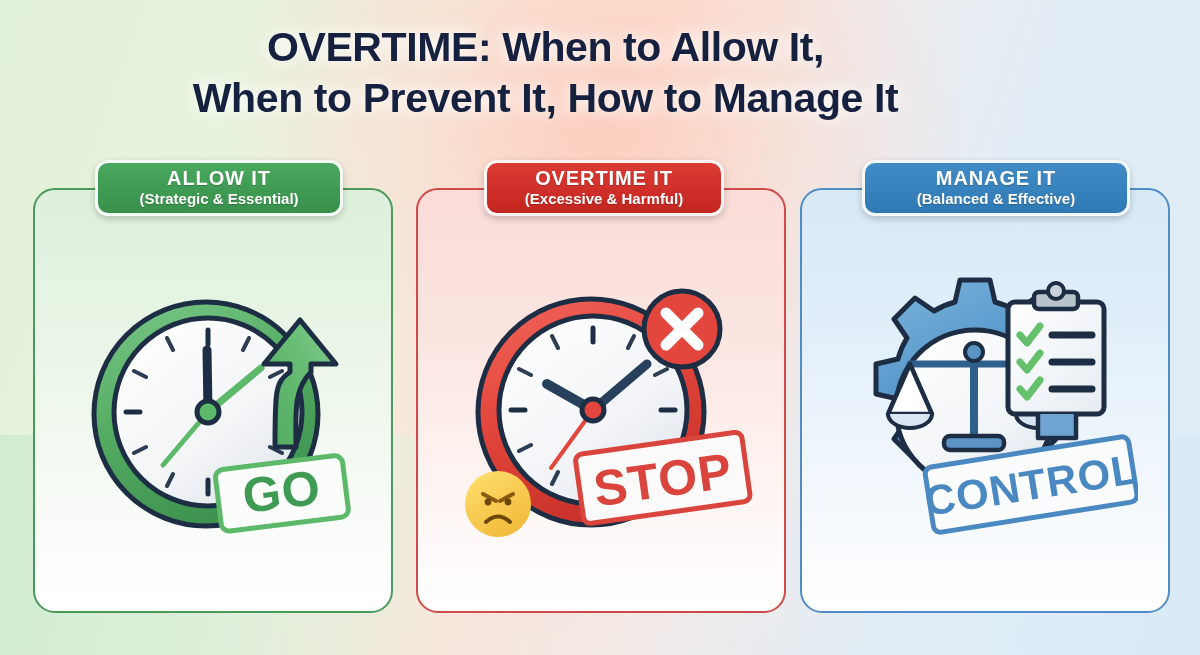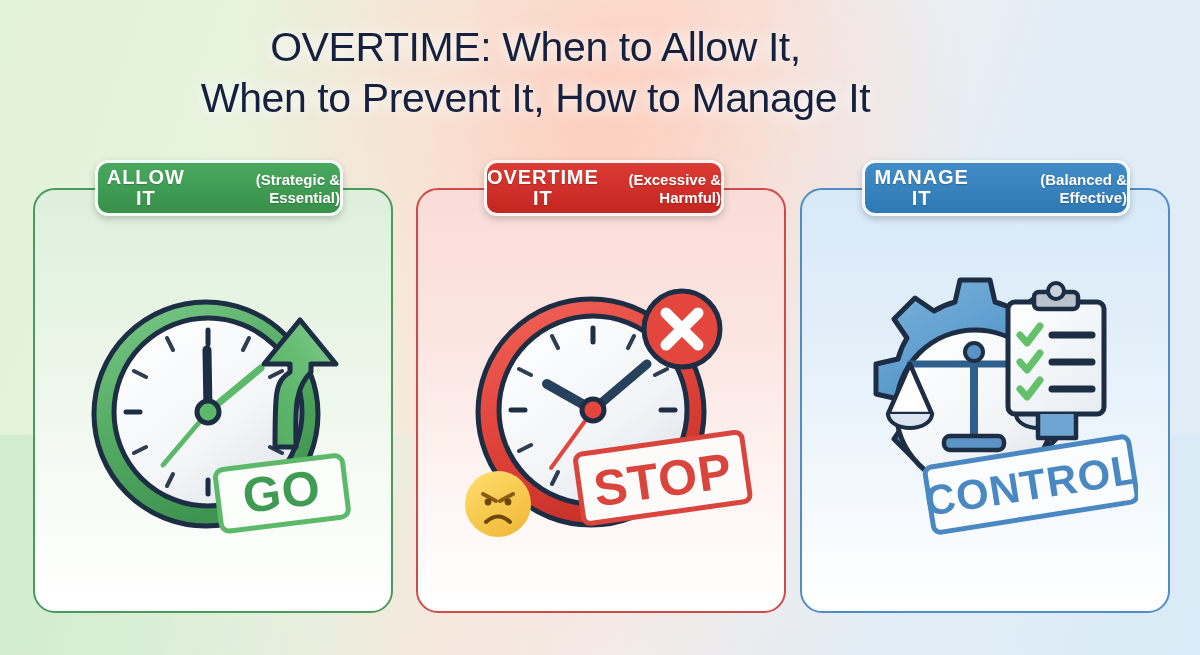--- a/index.html
+++ b/index.html
@@ -48,24 +48,25 @@
 
   
   #title {
     position: absolute;
     top: 22px;
     left: 0;
     width: 1071px;
     text-align: center;
     color: #15213f;
     font-size: 41px;
-    font-weight: normal;
+    font-weight: bold;
     line-height: 1.25;
     letter-spacing: -0.4px;
     text-shadow: 0 0 14px rgba(255,255,255,0.92), 0 0 26px rgba(255,255,255,0.7);
+    padding-left: 10px;
   }
   #title .tline { display: block; white-space: nowrap; }
 
   
   .card {
     position: absolute;
     top: 188px;
     height: 425px;
     border-radius: 22px;
     border-width: 2px;
@@ -89,20 +90,21 @@
   }
 
   
   .badge {
     position: absolute;
     top: 160px;
     height: 56px;
     border-radius: 13px;
     box-sizing: border-box;
     display: flex;
+    flex-direction: column;
     align-items: center;
     justify-content: center;
     color: #ffffff;
     border: 3px solid rgba(255,255,255,0.95);
     box-shadow: 0 3px 7px rgba(0,0,0,0.20);
     text-align: center;
   }
   .badge .bmain {
     font-size: 20px;
     font-weight: bold;

